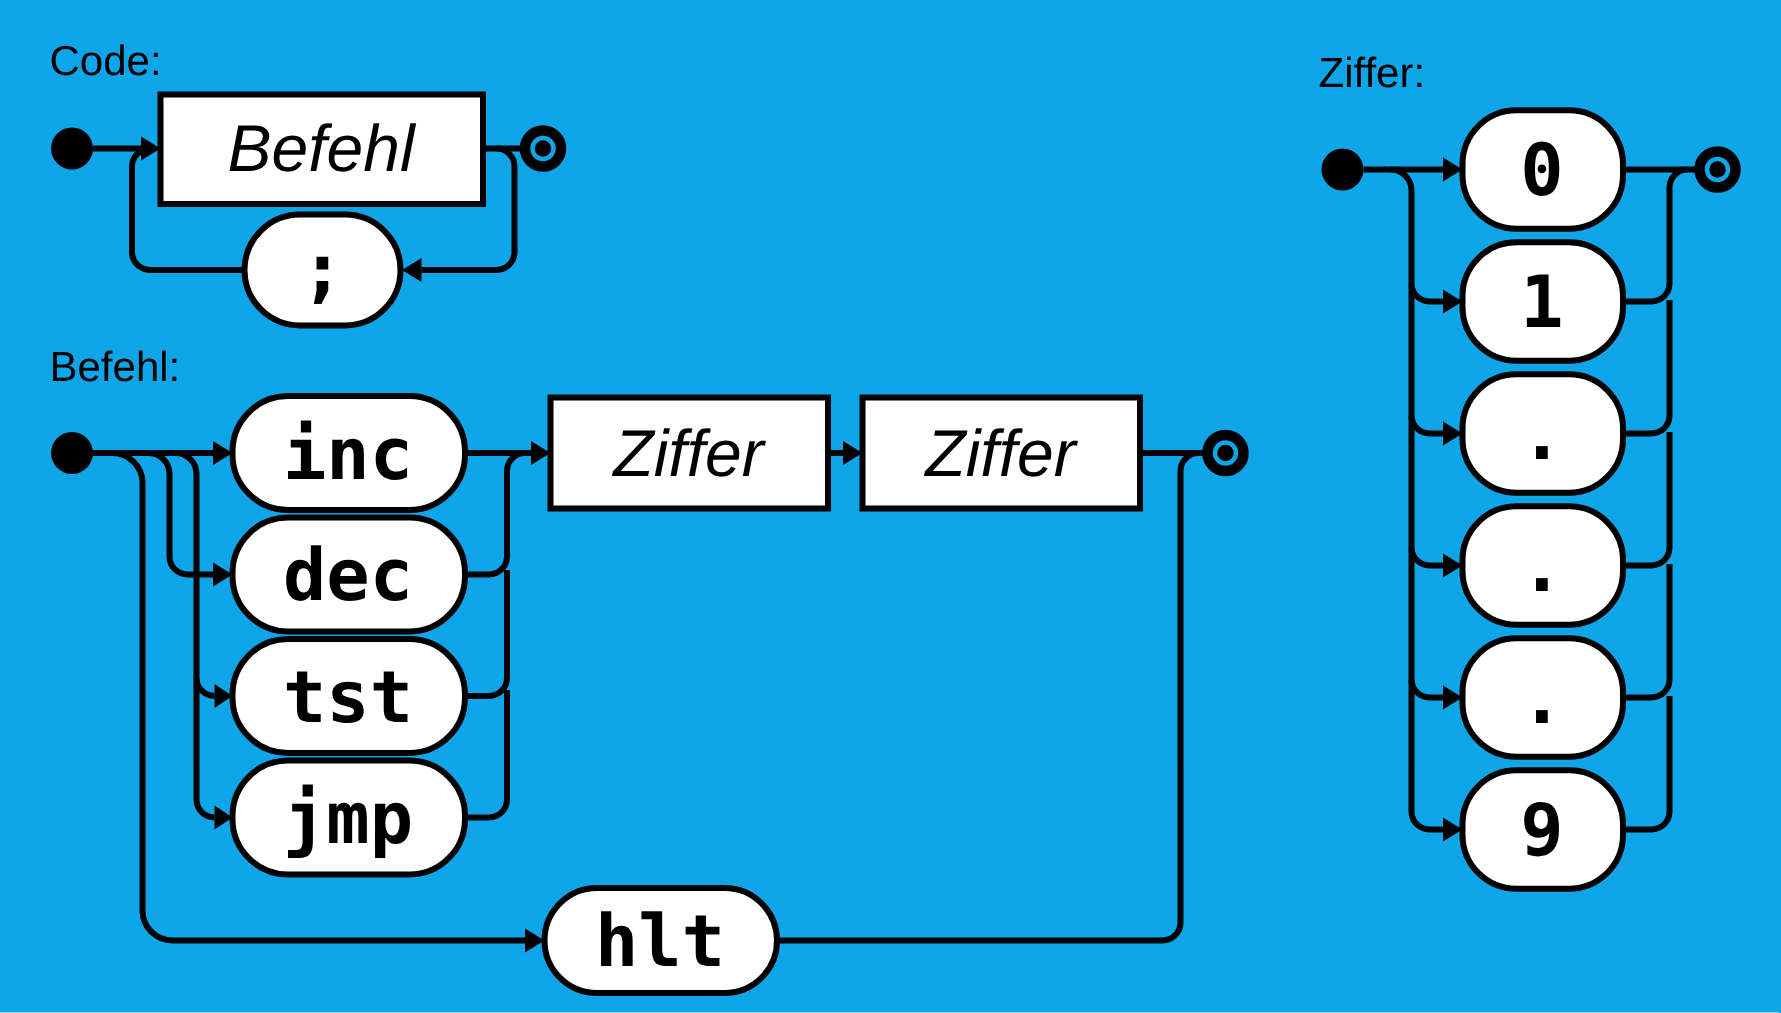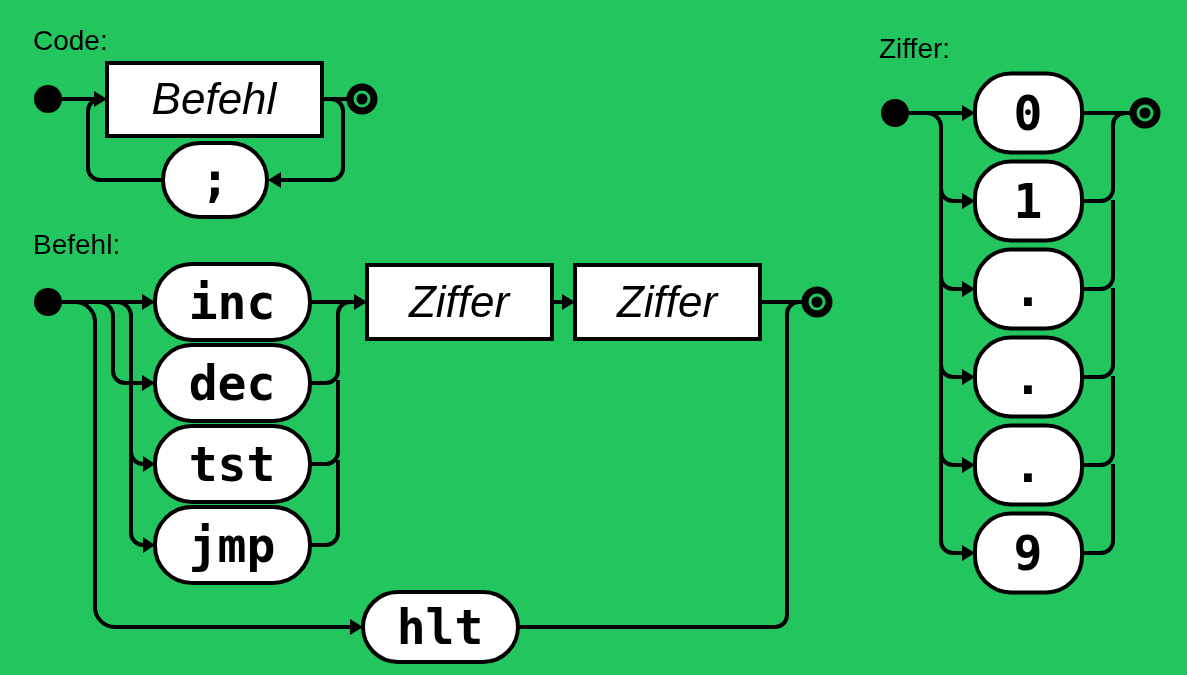--- a/index.html
+++ b/index.html
@@ -4,21 +4,21 @@
 <style>
   html, body {
     margin: 0;
     padding: 0;
     background: #ffffff;
   }
   .stage {
     position: relative;
     width: 1187px;
     height: 675px;
-    background: #22c55e;
+    background: #0ea5e9;
     overflow: hidden;
   }
   svg { display: block; }
   .ln {                       
     fill: none;
     stroke: #000000;
     stroke-width: 4;
     stroke-linecap: butt;
   }
   .node {                     

